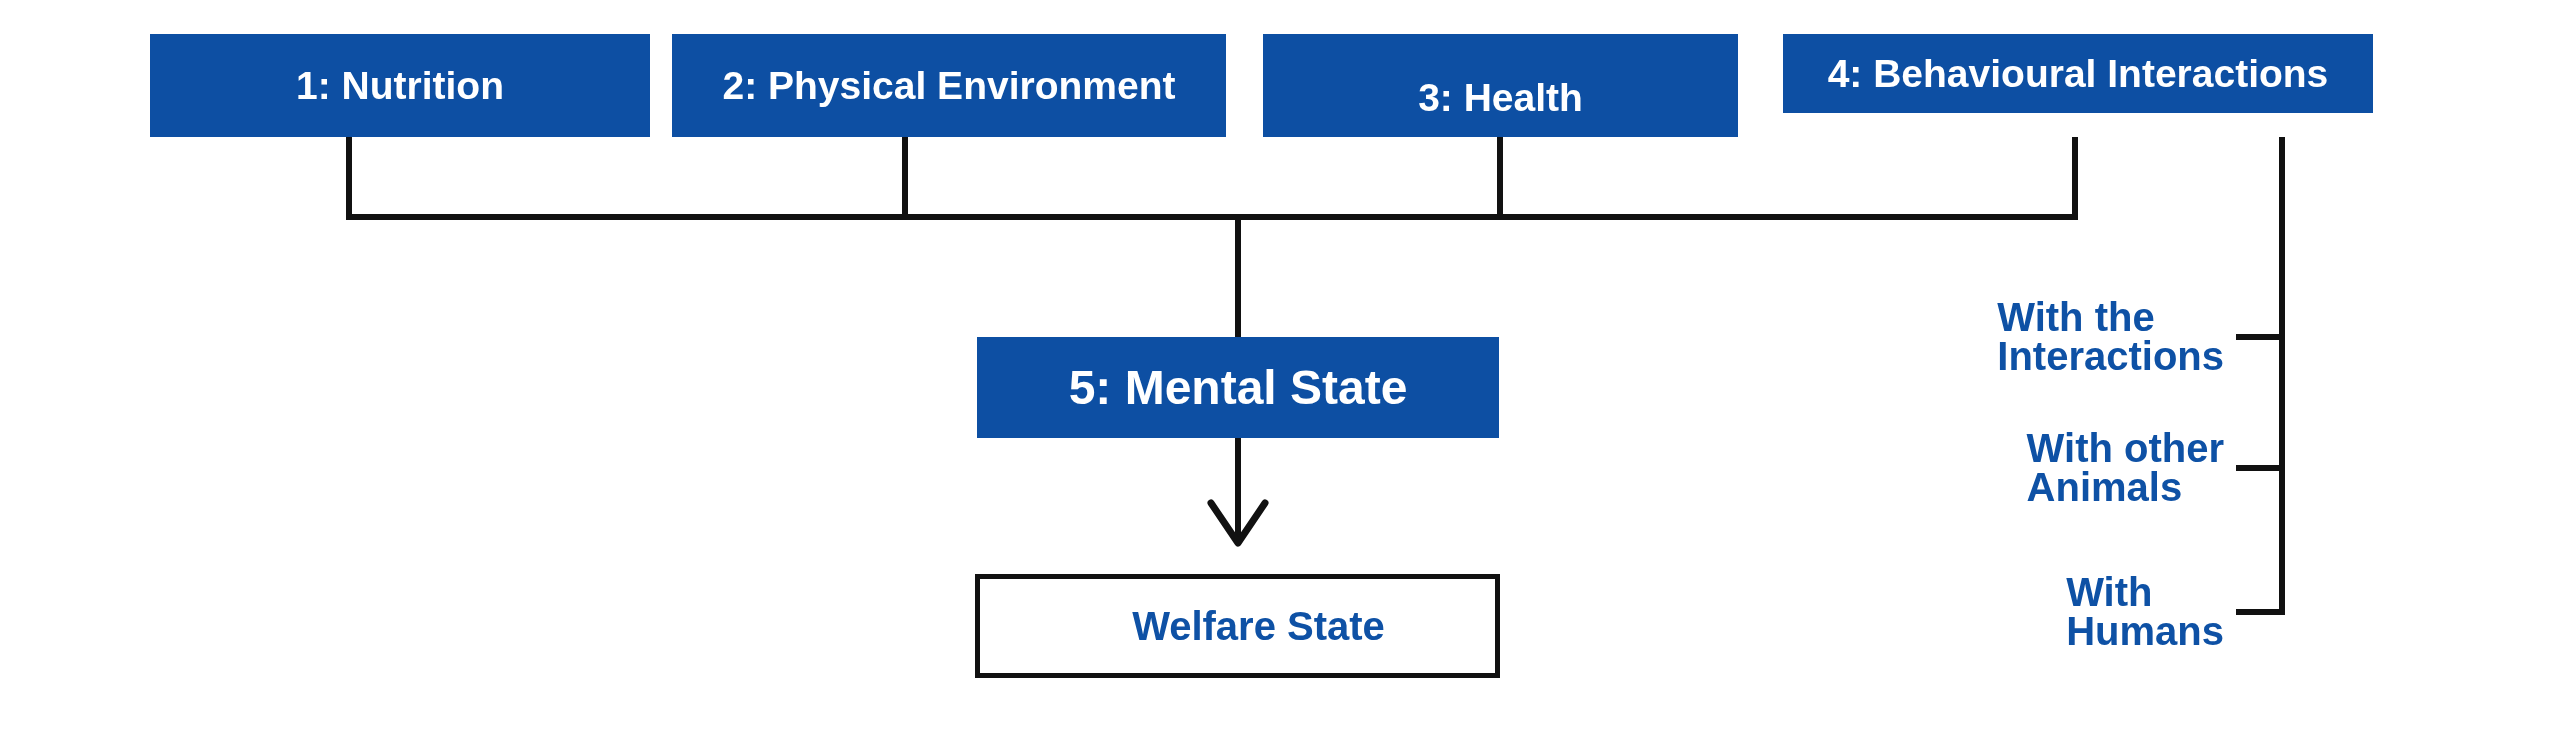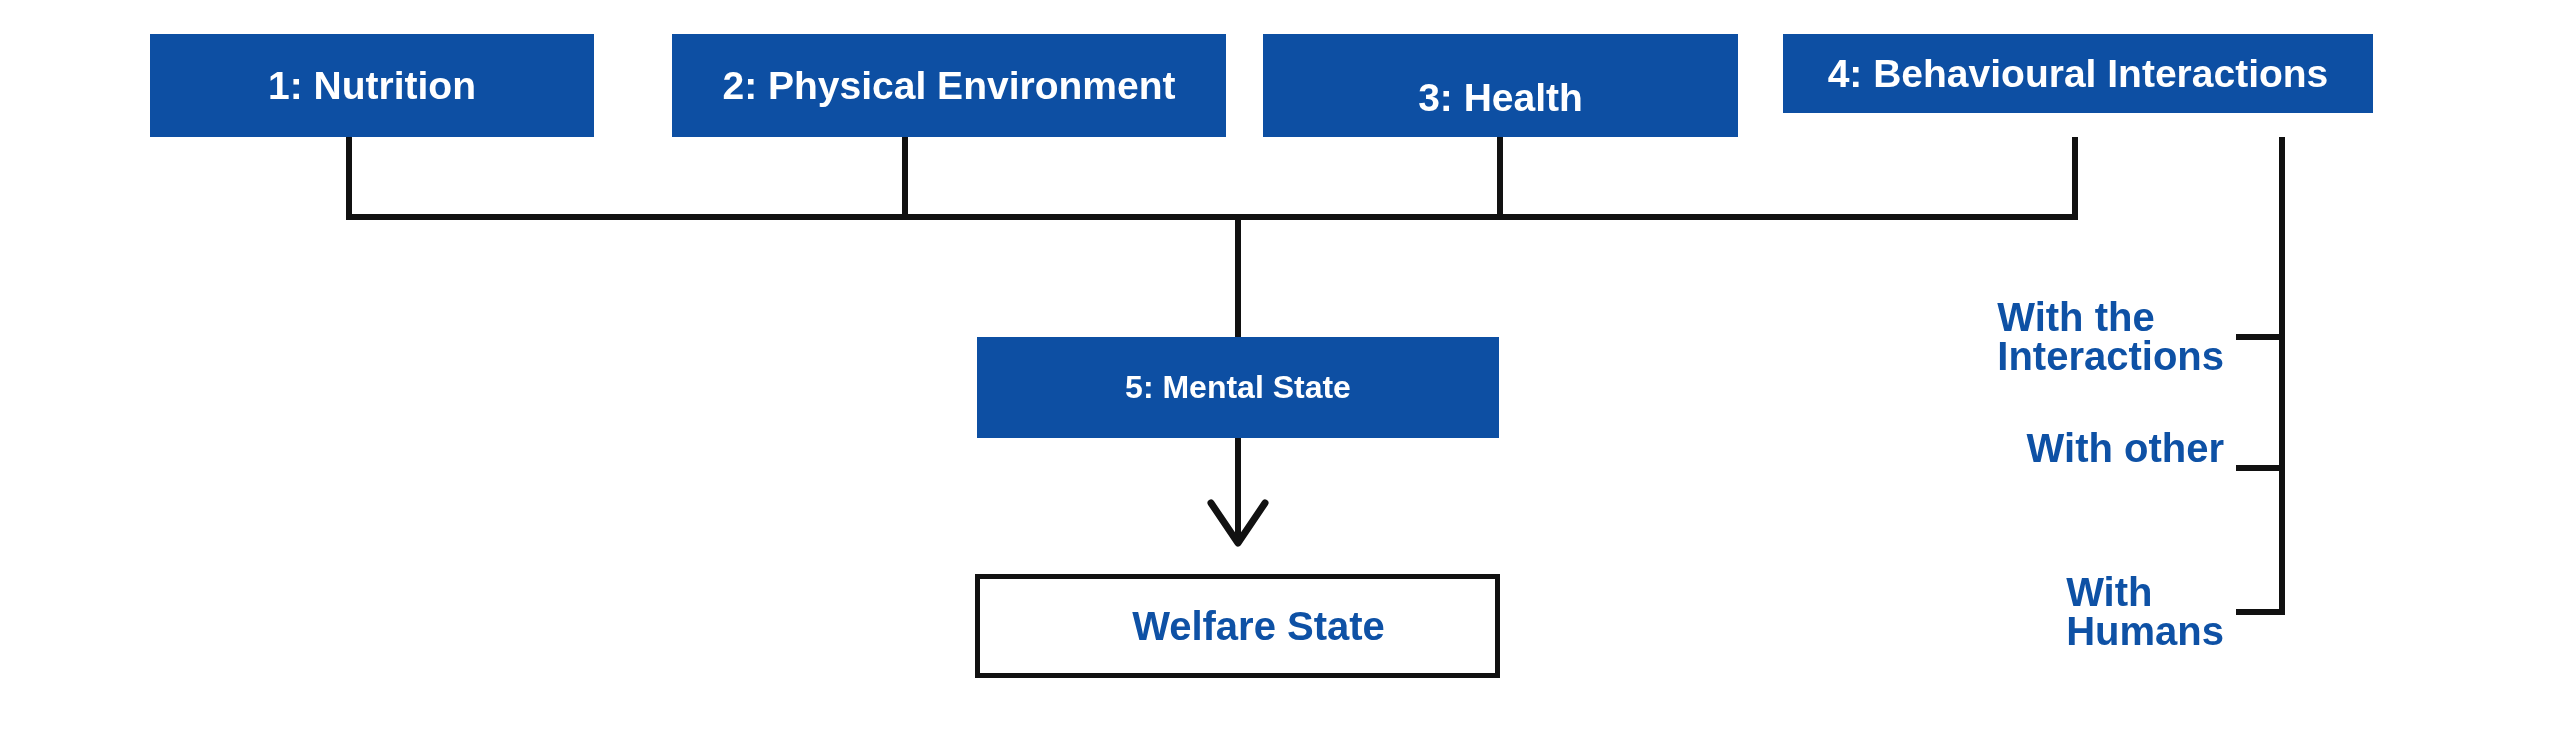--- a/index.html
+++ b/index.html
@@ -33,21 +33,21 @@
     font-size:40px;line-height:39px;white-space:nowrap;
   }
   .arrowhead{position:absolute;color:var(--line);}
   .arrowhead polyline{fill:none;stroke:currentColor;stroke-width:7;stroke-linecap:round;stroke-linejoin:round;}
 </style>
 </head>
 <body>
 
 <div id="canvas">
 
-  <div class="dbox" style="left:150px;top:34px;width:444px;height:103px;">
+  <div class="dbox" style="left:150px;top:34px;width:500px;height:103px;">
     <span>1: Nutrition</span>
   </div>
 
   <div class="dbox" style="left:672px;top:34px;width:554px;height:103px;align-items:center;">
     <span>2: Physical Environment</span>
   </div>
 
   <div class="dbox low-text" style="left:1263px;top:34px;width:475px;height:103px;">
     <span>3: Health</span>
   </div>
@@ -58,21 +58,21 @@
 
   <div class="cline" style="left:346px;top:137px;width:6px;height:83px;"></div>
   <div class="cline" style="left:902px;top:137px;width:6px;height:83px;"></div>
   <div class="cline" style="left:1497px;top:137px;width:6px;height:83px;"></div>
   <div class="cline" style="left:2072px;top:137px;width:6px;height:83px;"></div>
 
   <div class="cline" style="left:346px;top:214px;width:1732px;height:6px;"></div>
 
   <div class="cline" style="left:1235px;top:214px;width:6px;height:123px;"></div>
 
-  <div class="dbox" style="left:977px;top:337px;width:522px;height:101px;font-size:32px;">
+  <div class="dbox" style="left:977px;top:337px;width:522px;height:101px;font-size:48px;">
     <span>5: Mental State</span>
   </div>
 
   <div class="cline" style="left:1235px;top:438px;width:6px;height:107px;"></div>
   <svg class="arrowhead" style="left:1206px;top:498px;" width="64" height="52" viewBox="0 0 64 52">
     <polyline points="5,5 32,45 59,5"></polyline>
   </svg>
 
   <div class="outline-box" style="left:975px;top:574px;width:525px;height:104px;padding-left:42px;">
     <span>Welfare State</span>
@@ -83,20 +83,21 @@
   <div class="cline" style="left:2236px;top:465px;width:49px;height:6px;"></div>
   <div class="cline" style="left:2236px;top:609px;width:49px;height:6px;"></div>
 
   <div class="sublabel" style="right:326px;top:298px;">
     <div>With the</div>
     <div>Interactions</div>
   </div>
 
   <div class="sublabel" style="right:326px;top:429px;">
     <div>With other</div>
+    <div>Animals</div>
   </div>
 
   <div class="sublabel" style="right:326px;top:573px;">
     <div>With</div>
     <div>Humans</div>
   </div>
 
 </div>
 
 </body></html>

